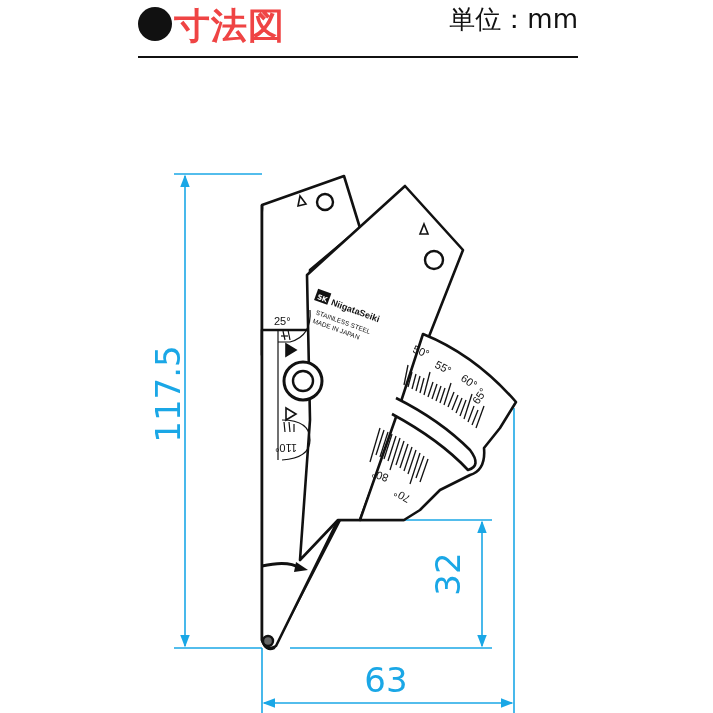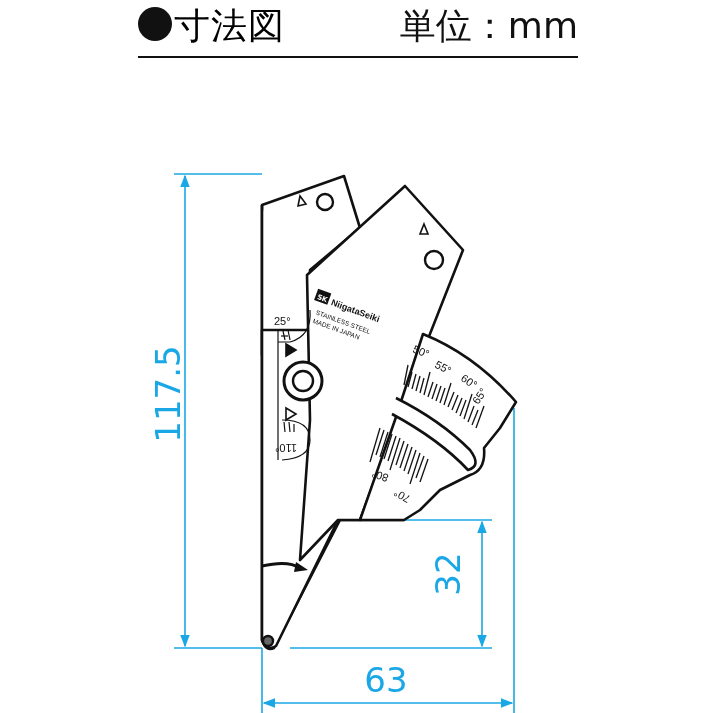--- a/index.html
+++ b/index.html
@@ -1,20 +1,20 @@
 <!DOCTYPE html>
 <html><head>
   <meta charset="utf-8">
   <style>
     html, body { margin: 0; padding: 0; background: #ffffff; }
     body { width: 713px; height: 713px; position: relative; overflow: hidden; font-family: "DejaVu Sans", sans-serif; }
     .header { position: absolute; left: 138px; top: 0; width: 440px; height: 60px; }
-    .header-title { position: absolute; left: 0; top: 2px; font-size: 36px; color: #000000; letter-spacing: 1px; white-space: nowrap; }
+    .header-title { position: absolute; left: 0; top: 2px; font-size: 36px; color: #ef4444; letter-spacing: 1px; white-space: nowrap; font-weight: bold; }
     .header-title .bullet { display: inline-block; width: 34px; height: 34px; border-radius: 50%; background: #111; vertical-align: -3px; margin-right: 2px; }
-    .header-unit { position: absolute; right: 0; top: 2px; font-size: 36px; color: #111; white-space: nowrap; }
+    .header-unit { position: absolute; right: 0; top: 2px; font-size: 26px; color: #111; white-space: nowrap; }
     .header-rule { position: absolute; left: 0; top: 56px; width: 440px; height: 2px; background: #111; }
     svg.drawing { position: absolute; left: 0; top: 0; }
     .dim-text { font-family: "DejaVu Sans", sans-serif; fill: #1aa7e6; }
     .tiny { font-family: "Liberation Sans", sans-serif; fill: #111; }
   </style>
 </head>
 <body>
 
 <div class="header">
   <div class="header-title"><span class="bullet"></span><span>寸法図</span></div>

